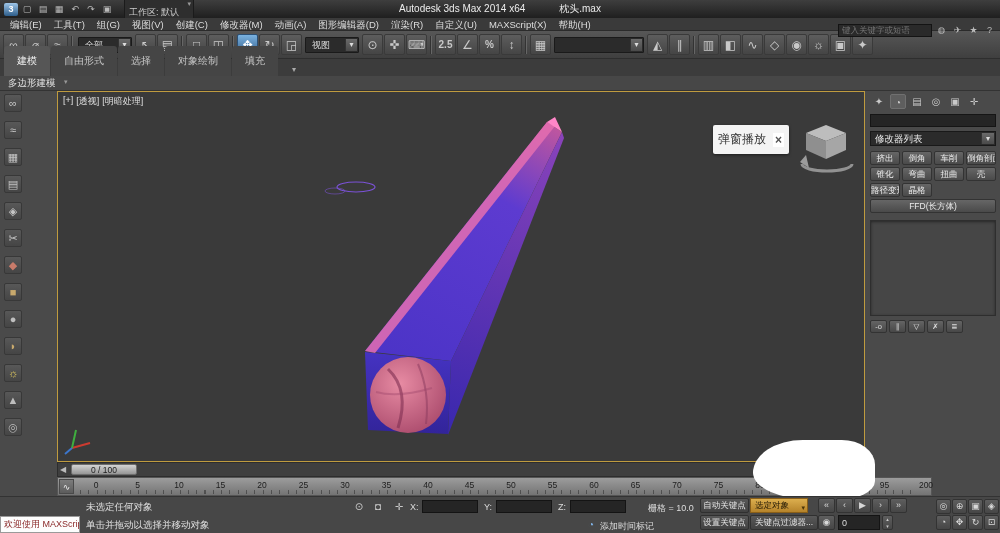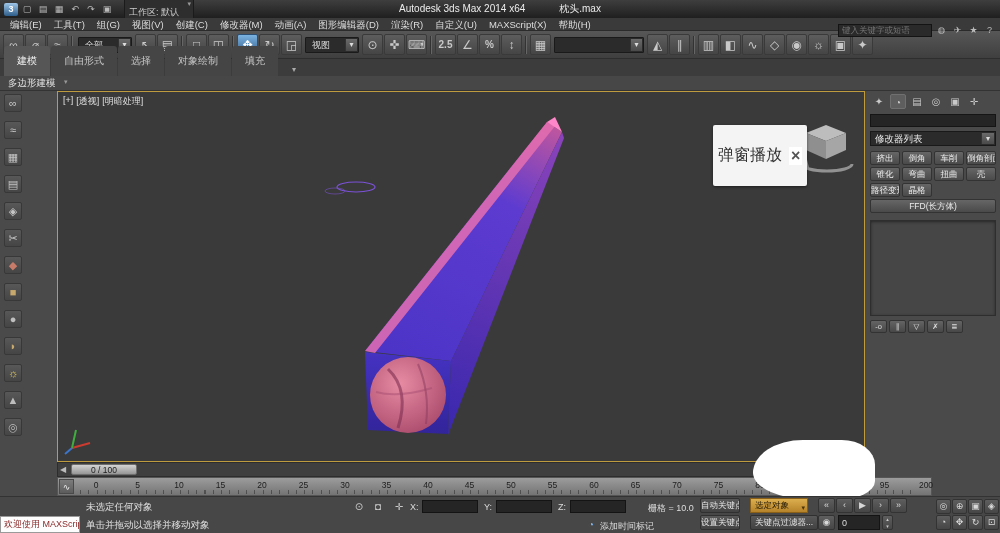--- a/index.html
+++ b/index.html
@@ -53,21 +53,21 @@
   .panel-label { font-size:9.5px; color:#e2e2e2; position:relative; padding-right:12px; }
   .panel-label::after { content:"▾"; position:absolute; right:0; top:1px; font-size:7px; color:#999; }
   
   .left-dock { position:absolute; left:2px; top:94px; width:22px; display:flex; flex-direction:column; gap:9px; align-items:center; }
   .dock-icon { width:18px; height:18px; display:flex; align-items:center; justify-content:center; font-size:11px; color:#c5c5c5;
     background:linear-gradient(#585858,#454545); border:1px solid #383838; border-radius:2px; }
   
   .viewport { position:absolute; left:57px; top:91px; width:808px; height:371px; background:#3a3a3a; border:1px solid #bf9b3f; }
   .vp-labels { position:absolute; left:5px; top:3px; display:flex; gap:3px; font-size:9px; color:#e0e0e0; z-index:3; }
   .popup-pill { position:absolute; left:655px; top:33px; display:flex; align-items:center; gap:7px;
-    background:#f4f4f4; border-radius:2px; padding:20px 5px; color:#333; font-size:16px;
+    background:#f4f4f4; border-radius:2px; padding:6px 5px; color:#333; font-size:12px;
     box-shadow:0 1px 3px rgba(0,0,0,.5); z-index:3; }
   .popup-pill .pclose { color:#555; font-weight:bold; padding:0 2px; background:#fff; }
   
   .command-panel { position:absolute; left:866px; top:91px; width:134px; height:405px; background:#4a4a4a; }
   .cp-tabs { display:flex; gap:3px; padding:3px 5px; }
   .cp-tab { width:16px; height:15px; text-align:center; line-height:15px; font-size:10px; color:#c9c9c9; }
   .cp-tab.active { background:#5e5e5e; border:1px solid #707070; border-radius:2px; }
   .cp-name { display:block; margin:2px 4px; width:126px; height:13px; background:#252525; border:1px solid #151515; color:#ddd; font-size:9px; padding:0 2px; }
   .cp-modlist { margin:4px 4px 3px 4px; height:15px; background:#2b2b2b; border:1px solid #191919; position:relative;
     font-size:9.5px; color:#e8e8e8; line-height:14px; padding:0 16px 0 4px; }
@@ -98,21 +98,21 @@
   .statusbar { position:absolute; left:0; top:496px; width:1000px; height:37px; background:#474747; border-top:1px solid #333; z-index:20; }
   .listener { position:absolute; left:0; top:19px; width:80px; height:17px; background:#fdfdfd; border:1px solid #9a9a9a;
     color:#8b2a2a; font-size:9px; line-height:15px; padding-left:3px; overflow:hidden; white-space:nowrap; }
   .sline { position:absolute; left:86px; top:4px; font-size:9.5px; color:#e0e0e0; }
   .pline { position:absolute; left:86px; top:22px; font-size:9.5px; color:#e0e0e0; }
   .sicon { position:absolute; width:14px; height:14px; text-align:center; line-height:14px; font-size:10px; color:#c9c9c9; }
   .coord-label { position:absolute; top:5px; font-size:9px; color:#ddd; }
   .coord-input { position:absolute; top:3px; width:56px; height:13px; background:#252525; border:1px solid #141414; color:#ddd; font-size:9px; padding:0 2px; }
   .grid-label { position:absolute; top:5px; font-size:9px; color:#ddd; }
   .ptext { position:absolute; font-size:9px; color:#ddd; }
-  .skey { position:absolute; width:40px; height:15px; background:linear-gradient(#585858,#424242); border:1px solid #303030;
+  .skey { position:absolute; width:49px; height:15px; background:linear-gradient(#585858,#424242); border:1px solid #303030;
     border-radius:2px; font-size:8.5px; color:#e4e4e4; text-align:center; line-height:13px; overflow:hidden; white-space:nowrap; }
   .skey.keyfilters { left:750px; top:18px; width:68px; }
   .sel-dd { position:absolute; left:750px; top:1px; width:58px; height:15px;
     background:linear-gradient(#dcae4e,#b5832a); border:1px solid #8a5f18; color:#241a06;
     font-size:8.5px; line-height:13px; padding-left:4px; position:absolute; }
   .sel-dd::after { content:"▾"; position:absolute; right:2px; top:2px; font-size:7px; color:#4a3408; }
   .playback { position:absolute; left:818px; top:1px; display:flex; gap:1px; }
   .pbtn { width:17px; height:15px; background:linear-gradient(#5e5e5e,#464646); border:1px solid #333; border-radius:2px;
     color:#d8d8d8; font-size:9px; text-align:center; line-height:13px; }
   .keytoggle { position:absolute; left:818px; top:18px; }

